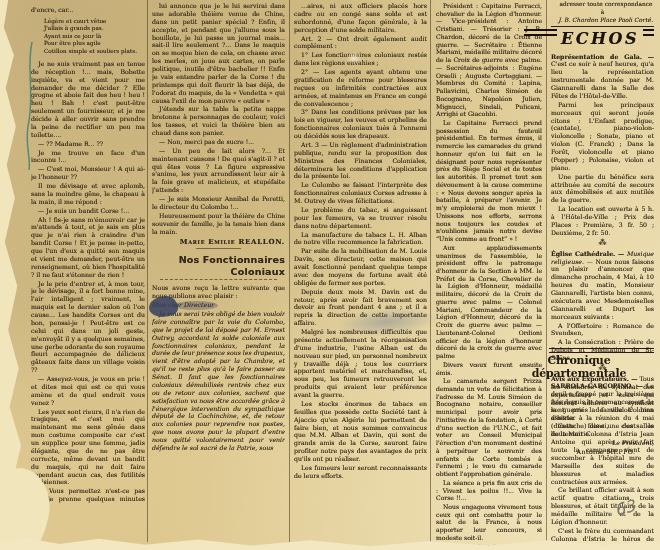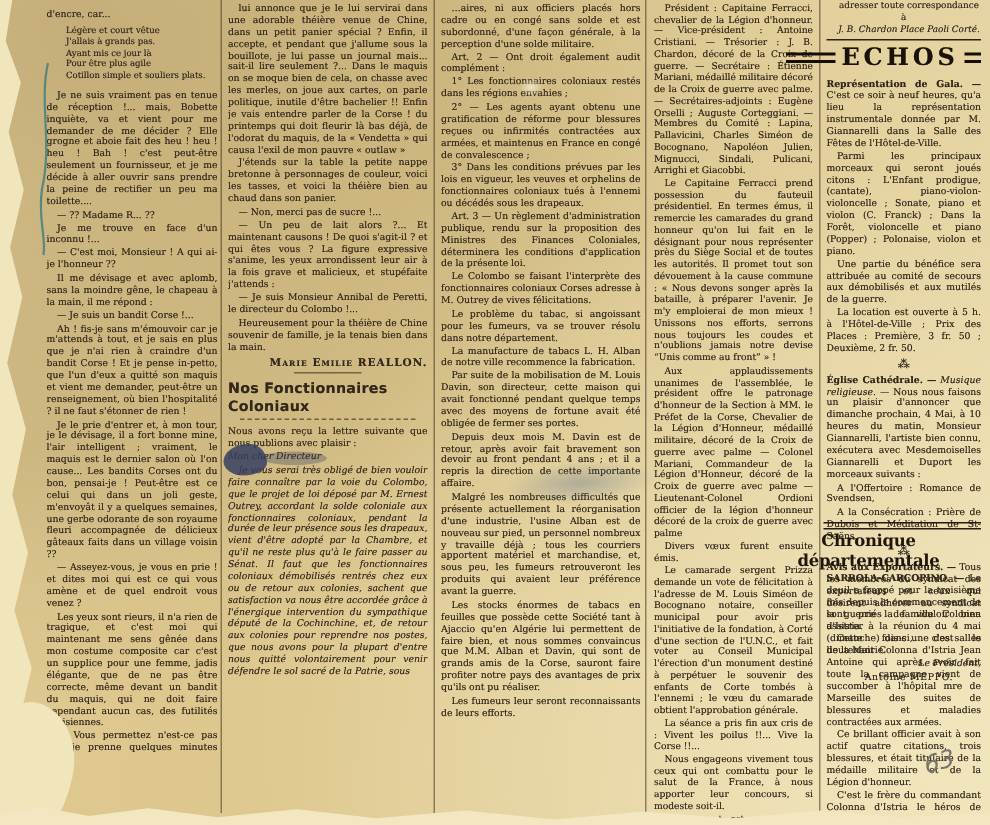--- a/index.html
+++ b/index.html
@@ -24,39 +24,39 @@
   .col4{left:436px;width:106px;padding-top:2px;font-size:6.1px;}
   .col5top{left:551px;width:103px;height:356px;overflow:visible;padding-top:1px;}
   .col5bot{left:551px;width:103px;top:382px;height:160px;}
   .vrule{position:absolute;top:0;height:542px;width:1px;
          background:rgba(66,51,31,.55);}
   
   .poem{margin:4px 0 5px 13px;font-size:5.7px;line-height:1.3;}
   .poem p{text-indent:0;text-align:left;margin:0;}
   
   .h-sans{font-family:"DejaVu Sans", sans-serif;font-size:9.5px;font-weight:bold;
-          text-align:left;margin:5px 0 1px;letter-spacing:.2px;}
+          text-align:right;margin:5px 0 1px;letter-spacing:.2px;}
   .h-underline{border-top:1px dashed rgba(45,33,18,.6);width:88%;margin:0 auto 4px;}
   .h-tabac{font-size:16px;font-weight:bold;text-align:center;
            margin:7px 0 6px;letter-spacing:.3px;font-family:"DejaVu Serif", serif;}
   .h-chronique{position:absolute;left:500px;top:354px;width:158px;margin:0;
                font-size:11px;font-weight:bold;text-align:center;
                letter-spacing:-.2px;z-index:3;color:#1f160c;}
   .thick-rule{position:absolute;left:549px;top:348px;width:105px;height:3px;
               border-top:1px solid #241a0e;border-bottom:1px solid #241a0e;z-index:3;}
   
   .signature{text-align:right;font-variant:small-caps;font-weight:bold;
              letter-spacing:.7px;font-size:7px;margin:3px 0 1px;}
   .sig-rule{border-top:1px solid rgba(45,33,18,.55);width:34%;margin:0 auto 2px;}
   .italic{font-style:italic;}
   .salutation{margin:3px 0 2px 5px;}
   
   .tiny{font-size:5.9px;text-align:center;text-indent:0;margin:0;}
   .rule{border-top:1px solid #2c2214;margin:1px 0 2px;}
-  .echos-row{display:flex;align-items:center;gap:4px;margin:2px 0 4px -27px;height:20px;}
+  .echos-row{display:flex;gap:4px;margin:2px 0 4px -27px;height:20px;font-style:italic;}
   .bar{display:inline-block;height:3px;border-top:2px solid #170f07;
        border-bottom:2px solid #170f07;}
   .bar.long{width:33px;}
   .bar.short{width:11px;}
   .echos{font-size:16px;font-weight:bold;letter-spacing:2.5px;color:#1b130a;}
   .lead{font-weight:bold;}
   .sep{text-align:center;font-size:8px;line-height:1;margin:2px 0 3px;}
   .signoff-role{text-align:right;font-style:italic;margin:1px 8px 0 0;text-indent:0;}
   .signoff-name{text-align:center;letter-spacing:.5px;margin:0 0 2px;text-indent:0;}
   

